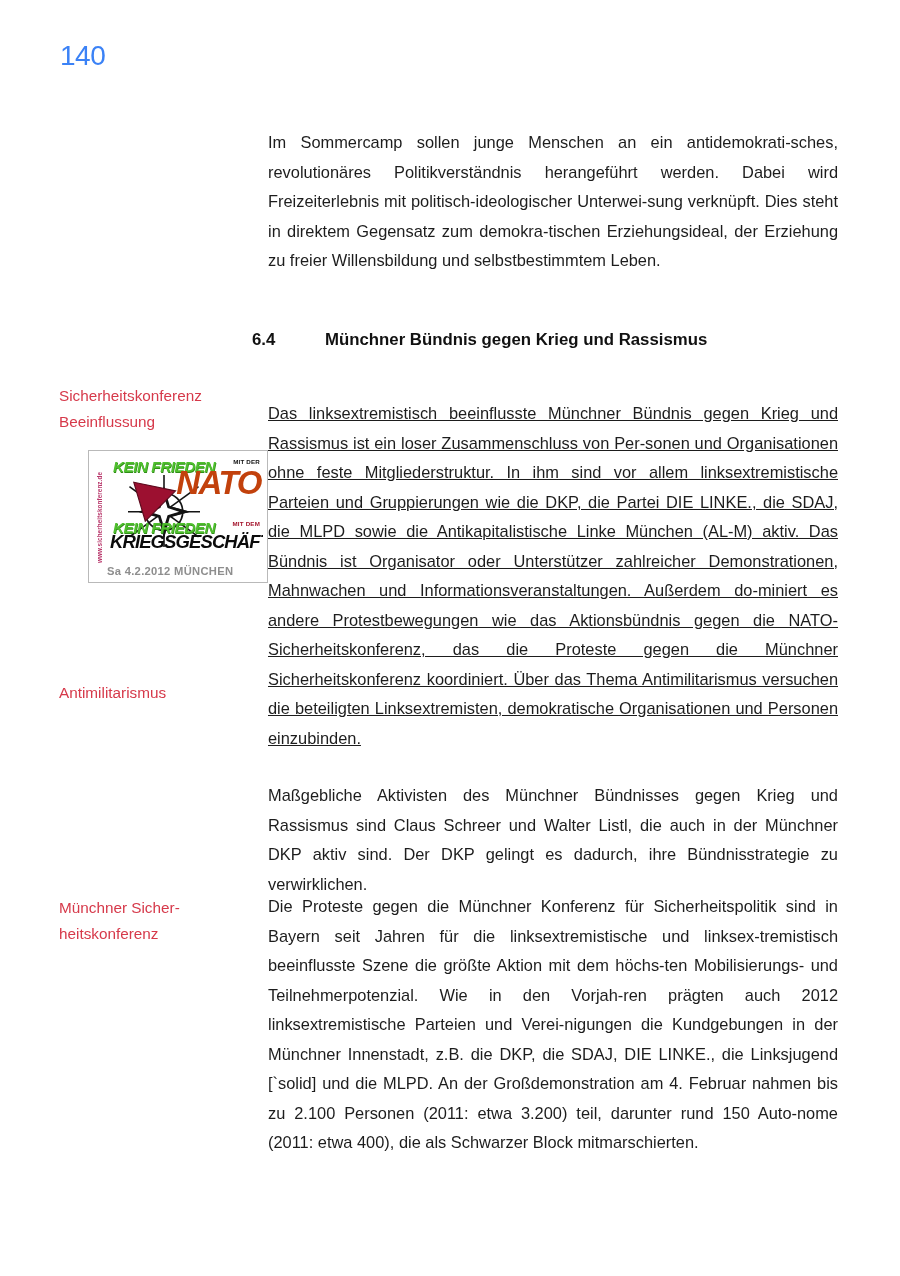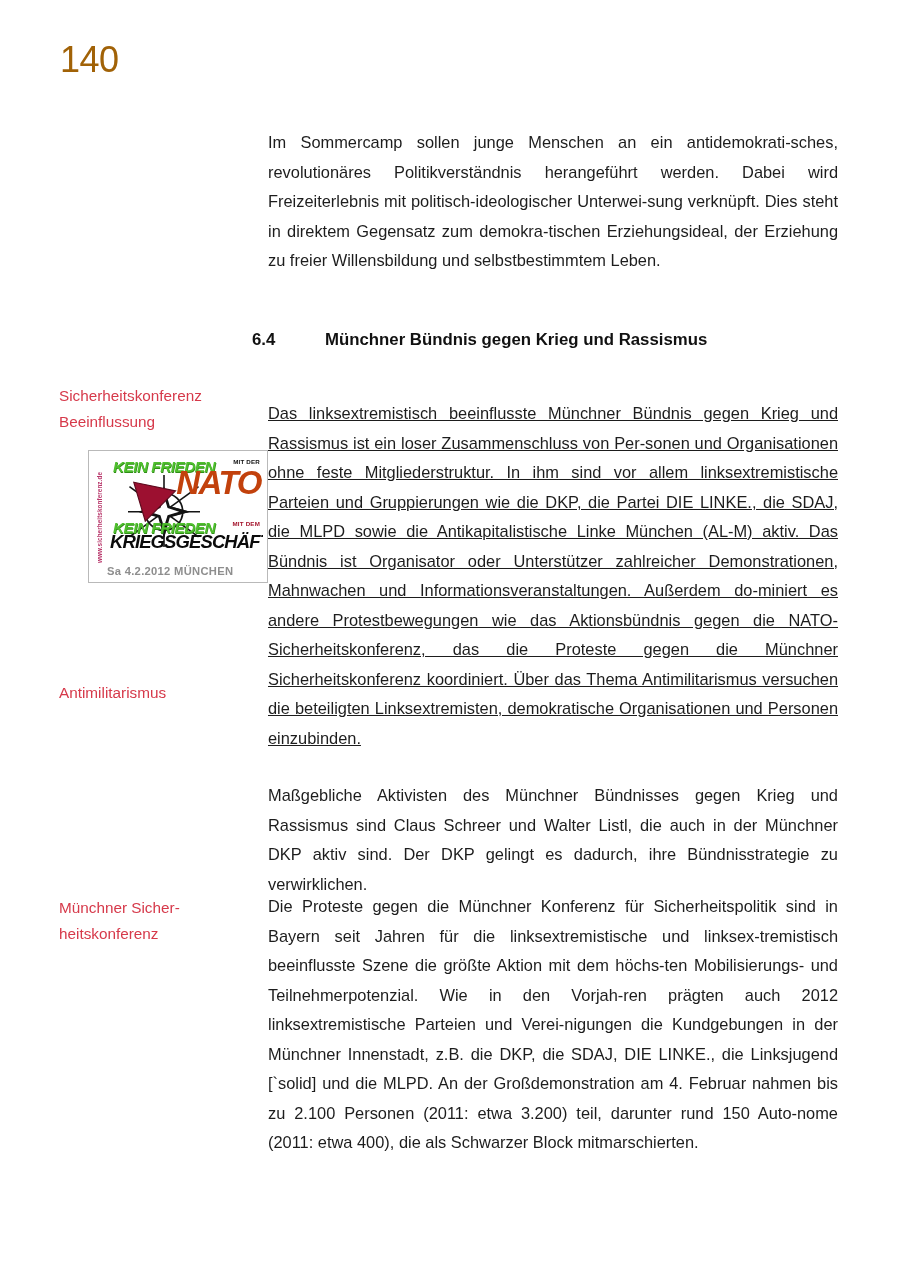--- a/index.html
+++ b/index.html
@@ -29,24 +29,24 @@
     position: absolute;
     left: 0;
     top: 42px;
     width: 900px;
     height: 60px;
   }
   .folio {
     position: absolute;
     left: 60px;
     top: 0px;
-    font-size: 36px;
+    font-size: 28px;
     font-weight: 400;
     letter-spacing: -0.5px;
-    color: #a16207;
+    color: #3b82f6;
     line-height: 1;
   }
   .head-line {
     position: absolute;
     left: 252px;
     top: 16px;
     font-size: 14.7px;
     letter-spacing: 0.05px;
     color: #1d1d1d;
     white-space: nowrap;

